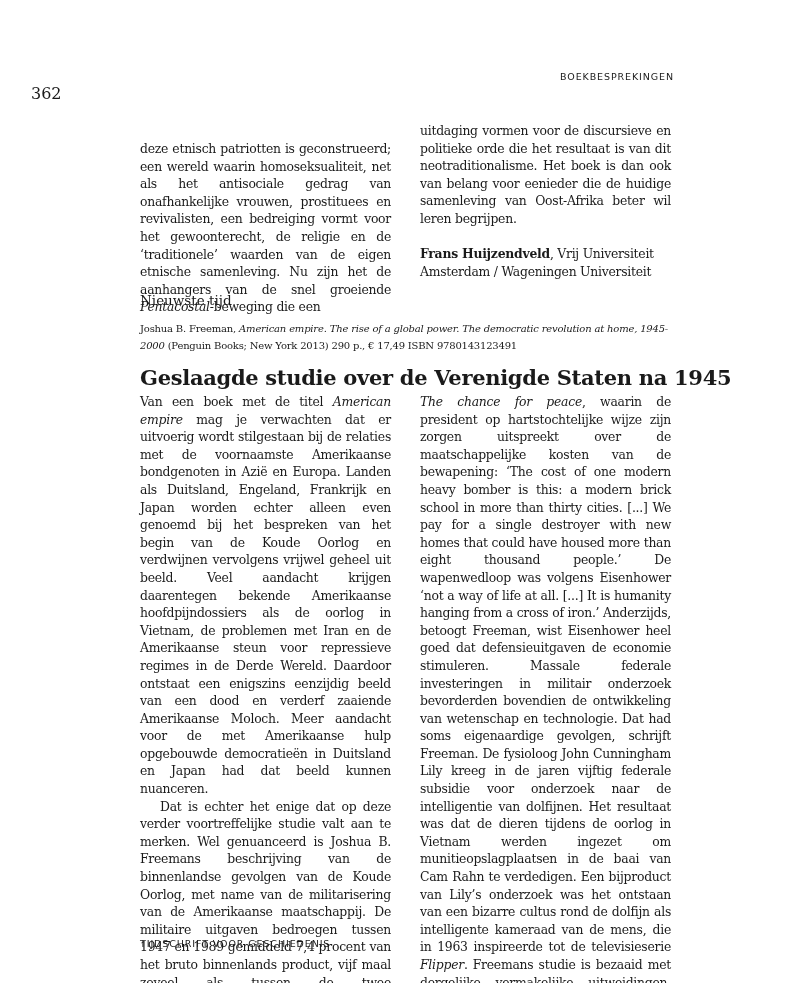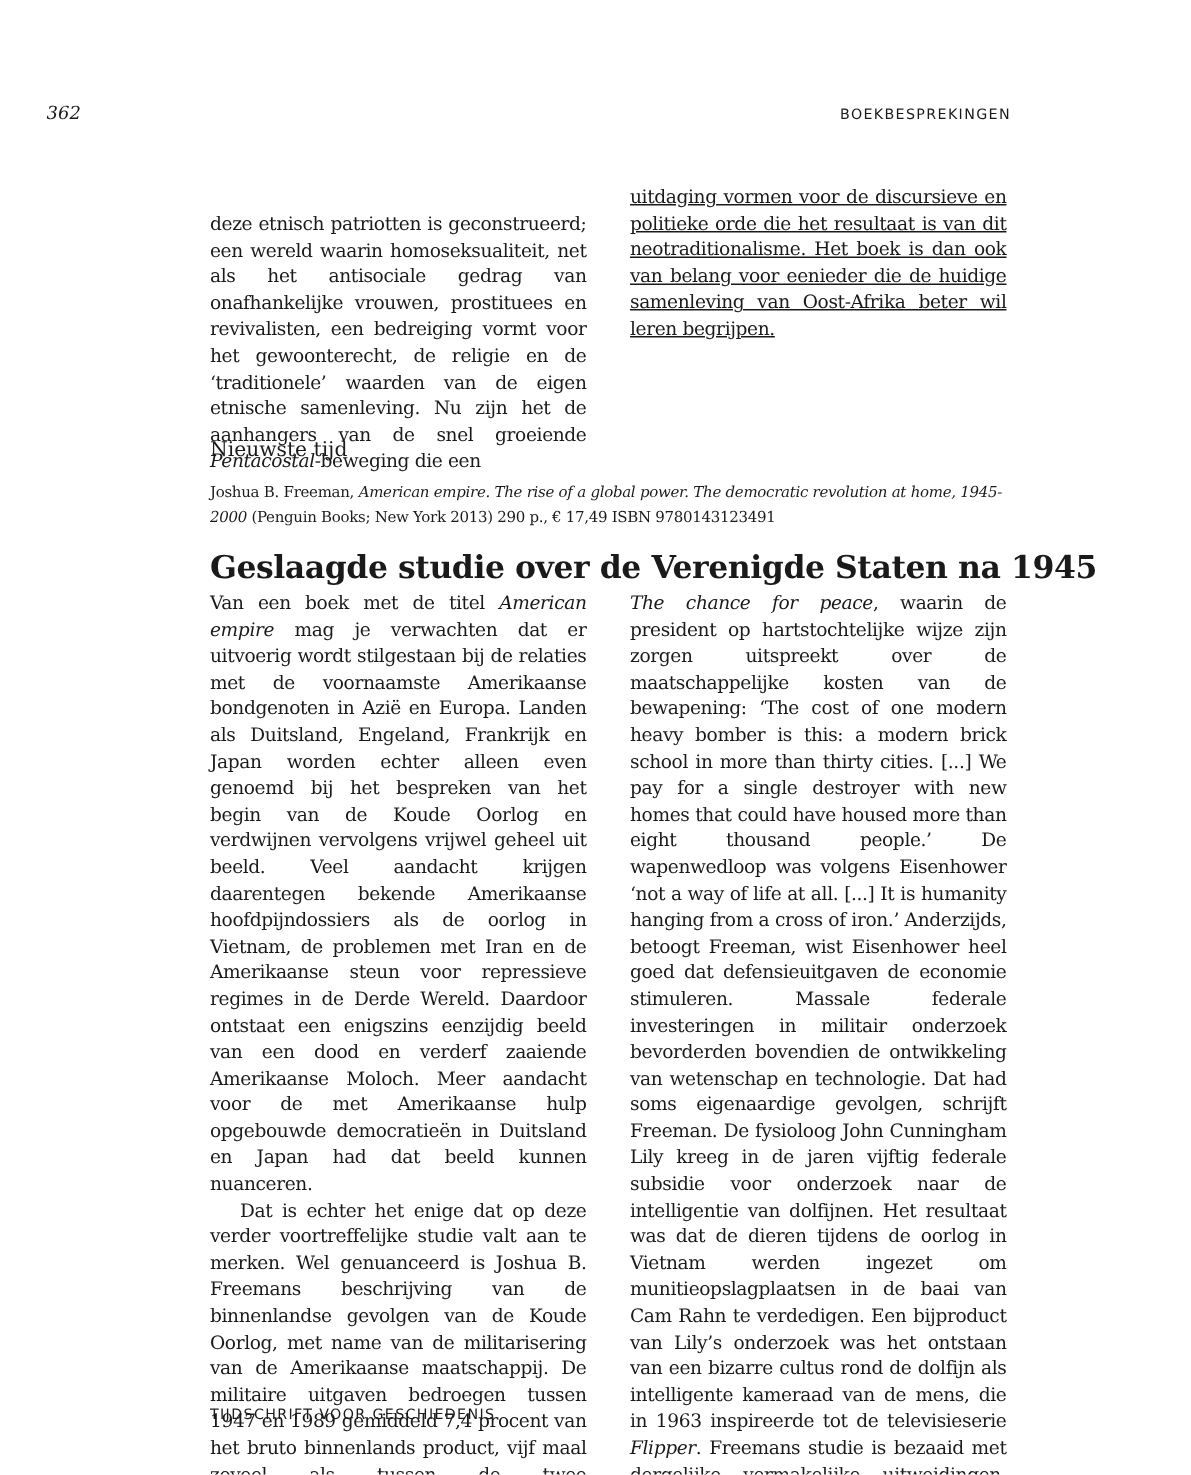--- a/index.html
+++ b/index.html
@@ -1,26 +1,26 @@
 <!DOCTYPE html>
 <html><head>
 <meta charset="utf-8">
 <style>
   html, body { margin:0; padding:0; background:#ffffff; }
   body { width:794px; height:983px; position:relative; overflow:hidden;
          font-family:"DejaVu Serif", serif; color:#1a1a1a; }
-  .pagenum { position:absolute; left:31px; top:68px; font-size:12px;font-style:italic; }
+  .pagenum { position:absolute; left:31px; top:84px; font-size:16px; }
   .runhead { position:absolute; left:560px; top:71px; width:108px; text-align:right;
              font-family:"DejaVu Sans", sans-serif; font-size:9.5px; letter-spacing:0.9px; }
   .col { position:absolute; width:251px; font-size:12.4px; line-height:17.6px; text-align:justify;
          letter-spacing:-0.25px; }
   .col p { margin:0; }
   .indent { text-indent:20px; }
   .c1top { left:140px; top:140px; }
-  .c2top { left:420px; top:122px;text-decoration:underline; }
+  .c2top { left:420px; top:122px; }
   .sig { margin-top:17.6px !important; }
   .section { position:absolute; left:140px; top:292px; font-size:13.5px; }
   .biblio { position:absolute; left:140px; top:320px; width:528px; font-size:10px; line-height:17px;
             text-align:justify; letter-spacing:-0.2px; }
   .title { position:absolute; left:140px; top:365px; font-size:21px; font-weight:bold; letter-spacing:-0.3px; }
   .c1 { left:140px; top:393px; }
   .c2 { left:420px; top:393px; }
   .footer { position:absolute; left:140px; top:938px; font-family:"DejaVu Sans", sans-serif;
             font-size:9.5px; letter-spacing:0.9px; }
 </style>
@@ -29,20 +29,21 @@
 
 <div class="pagenum">362</div>
 <div class="runhead">BOEKBESPREKINGEN</div>
 
 <div class="col c1top">
   <p><span>deze etnisch patriotten is geconstrueerd; een wereld waarin homoseksualiteit, net als het antisociale gedrag van onafhankelijke vrouwen, prostituees en revivalisten, een bedreiging vormt voor het gewoonterecht, de religie en de ‘traditionele’ waarden van de eigen etnische samenleving. Nu zijn het de aanhangers van de snel groeiende </span><i>Pentacostal</i><span>-beweging die een</span></p>
 </div>
 
 <div class="col c2top">
   <p>uitdaging vormen voor de discursieve en politieke orde die het resultaat is van dit neotraditionalisme. Het boek is dan ook van belang voor eenieder die de huidige samenleving van Oost-Afrika beter wil leren begrijpen.</p>
+  <p class="sig" style="text-align:left;"><b>Frans Huijzendveld</b><span>, Vrij Universiteit Amsterdam / Wageningen Universiteit</span></p>
 </div>
 
 <div class="section">Nieuwste tijd</div>
 
 <div class="biblio"><span>Joshua B. Freeman, </span><i>American empire. The rise of a global power. The democratic revolution at home, 1945-2000</i><span> (Penguin Books; New York 2013) 290 p., € 17,49 ISBN 9780143123491</span></div>
 
 <div class="title">Geslaagde studie over de Verenigde Staten na 1945</div>
 
 <div class="col c1">
   <p><span>Van een boek met de titel </span><i>American empire</i><span> mag je verwachten dat er uitvoerig wordt stilgestaan bij de relaties met de voornaamste Amerikaanse bondgenoten in Azië en Europa. Landen als Duitsland, Engeland, Frankrijk en Japan worden echter alleen even genoemd bij het bespreken van het begin van de Koude Oorlog en verdwijnen vervolgens vrijwel geheel uit beeld. Veel aandacht krijgen daarentegen bekende Amerikaanse hoofdpijndossiers als de oorlog in Vietnam, de problemen met Iran en de Amerikaanse steun voor repressieve regimes in de Derde Wereld. Daardoor ontstaat een enigszins eenzijdig beeld van een dood en verderf zaaiende Amerikaanse Moloch. Meer aandacht voor de met Amerikaanse hulp opgebouwde democratieën in Duitsland en Japan had dat beeld kunnen nuanceren.</span></p>

